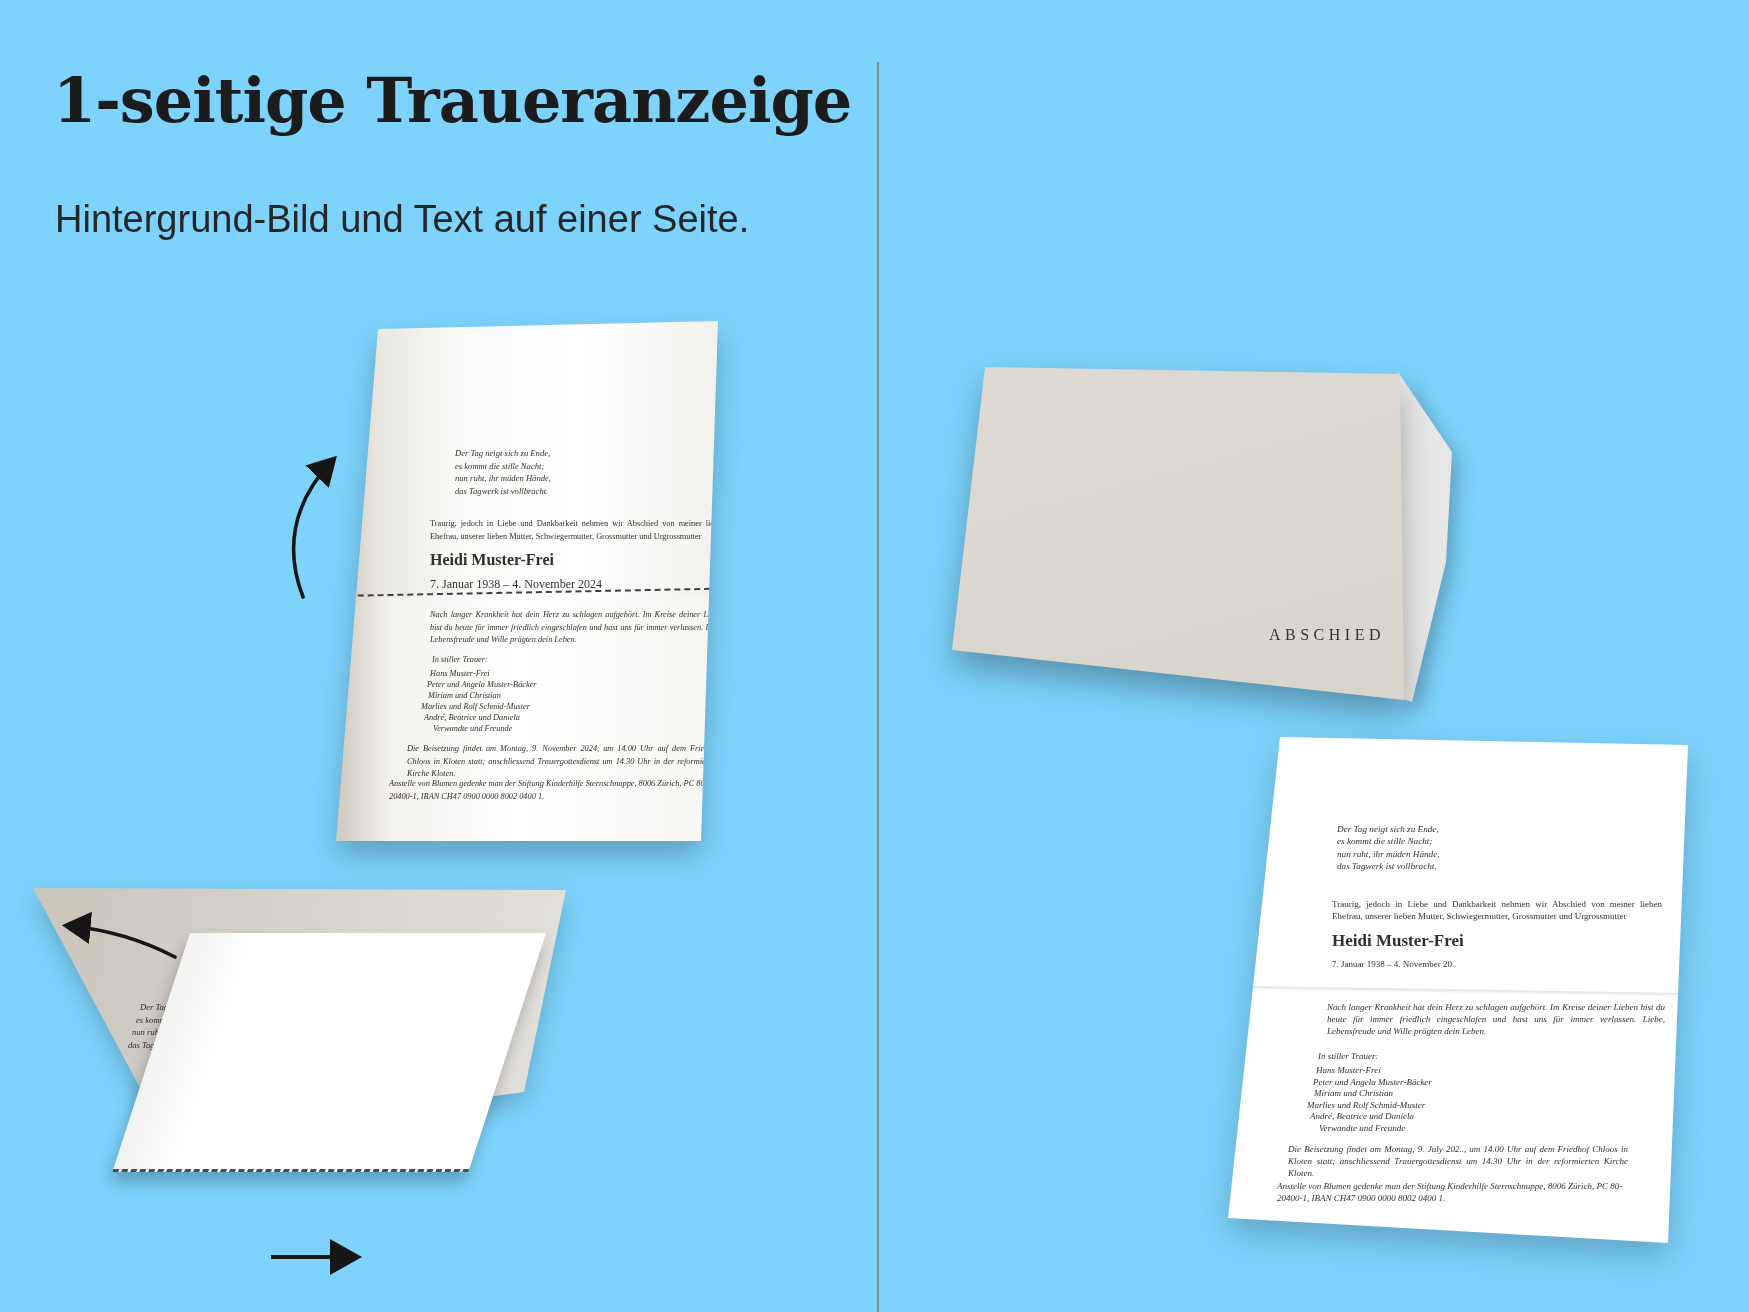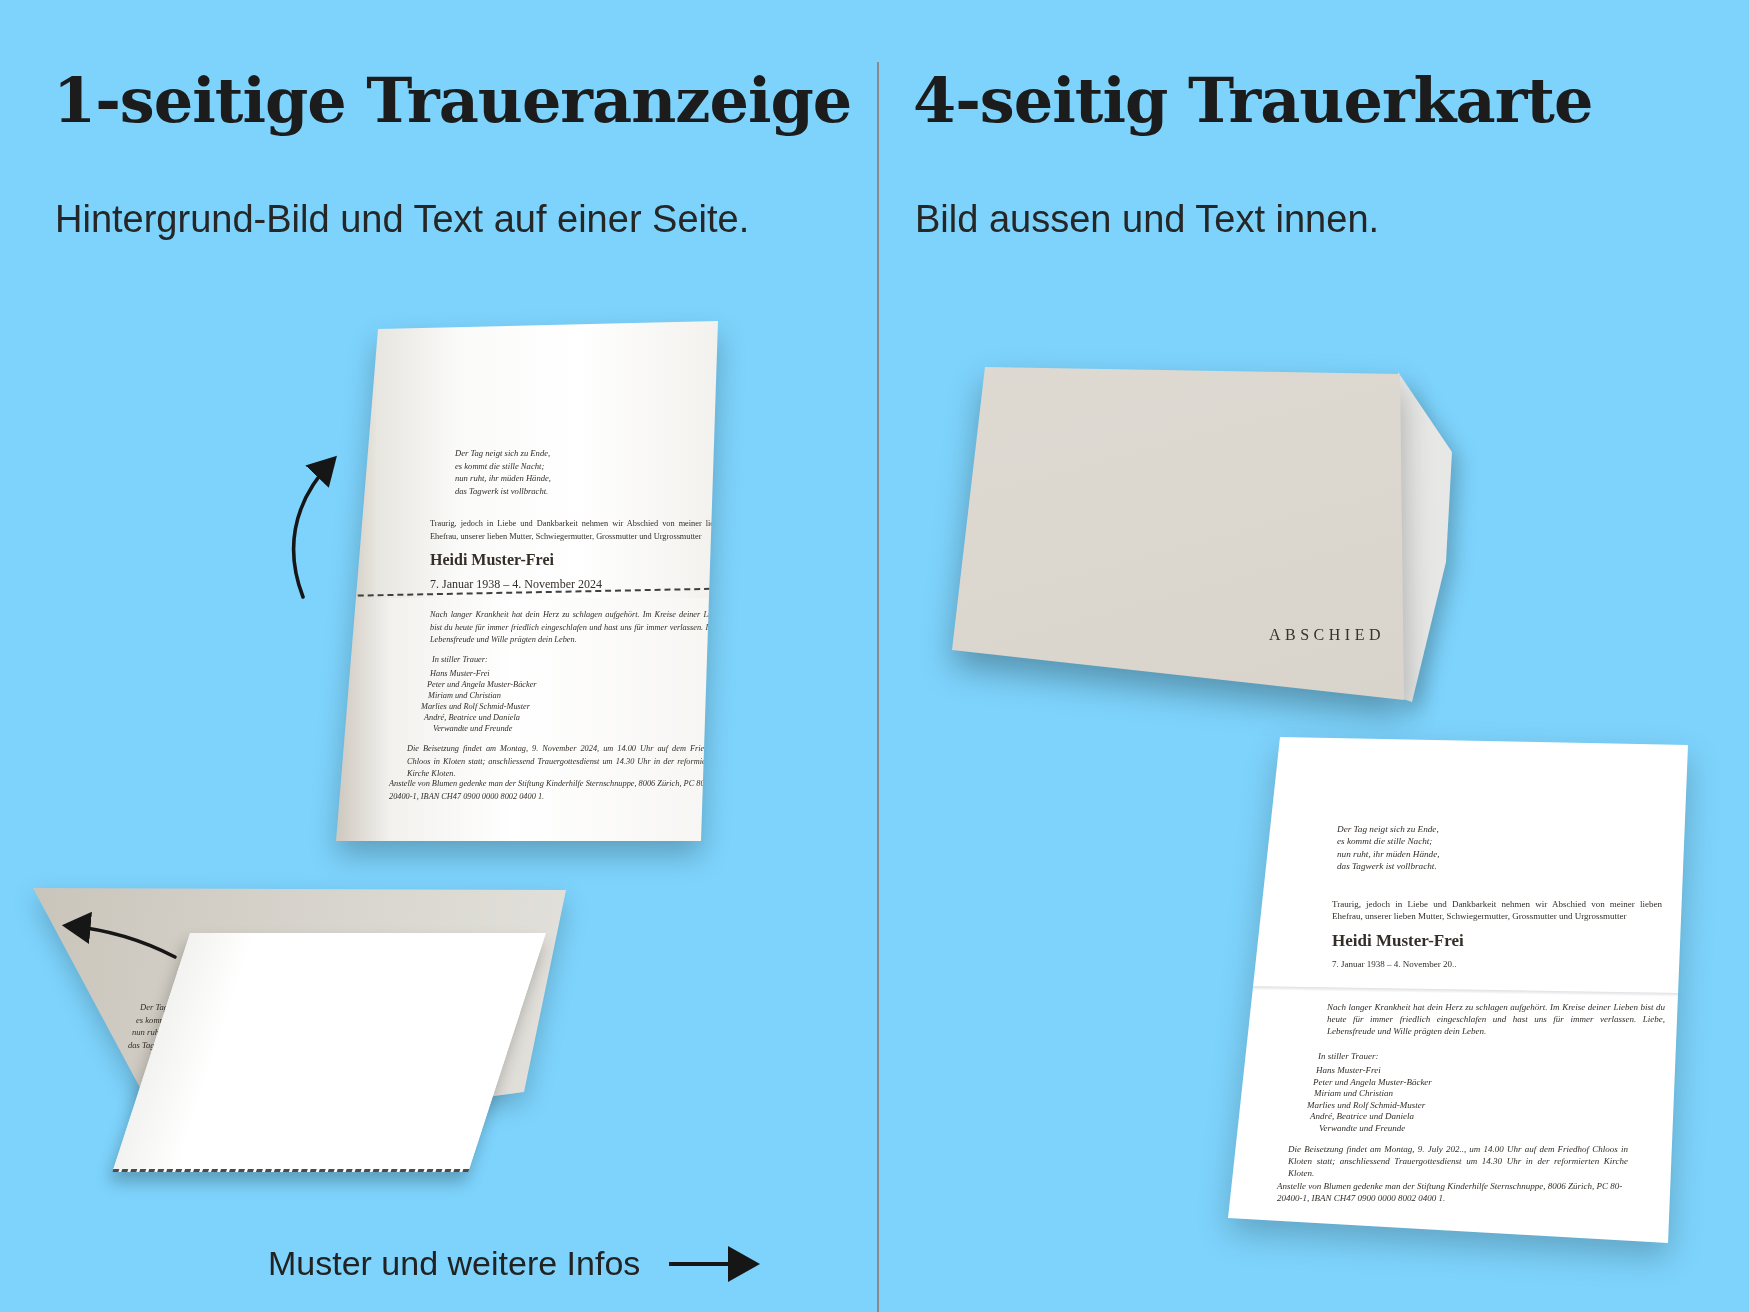--- a/index.html
+++ b/index.html
@@ -152,33 +152,30 @@
   <svg class="abs arrow" style="left:55px;top:905px;" width="130" height="60" viewBox="0 0 130 60">
     <defs>
       <marker id="ah2" markerWidth="9" markerHeight="9" refX="6" refY="4.5" orient="auto">
         <path d="M0,0 L8,4.5 L0,9 z" fill="#161616"></path>
       </marker>
     </defs>
     <path d="M120,52 Q70,26 14,21" fill="none" stroke="#161616" stroke-width="3.6" stroke-linecap="round" marker-end="url(#ah2)"></path>
   </svg>
 
   <div class="footer-row">
-    <span class="footer-label">Muster und weitere Infos</span>
     <svg class="arrow" width="100" height="26" viewBox="0 0 100 26">
       <defs>
         <marker id="ah3" markerWidth="9" markerHeight="9" refX="6" refY="4.5" orient="auto">
           <path d="M0,0 L8,4.5 L0,9 z" fill="#161616"></path>
         </marker>
       </defs>
       <line x1="3" y1="13" x2="86" y2="13" stroke="#161616" stroke-width="4" marker-end="url(#ah3)"></line>
     </svg>
   </div>
 
-  <div class="abs headline" style="left:913px;top:64px;">4-seitig Trauerkarte</div>
-  <div class="abs subline" style="left:915px;top:198px;">Bild aussen und Text innen.</div>
 
   <div class="fold-back-shadow">
     <div class="fold-back"></div>
   </div>
   <div class="fold-front-shadow">
     <div class="fold-front">
       <div class="abs serif cover-title">ABSCHIED</div>
     </div>
   </div>
 

